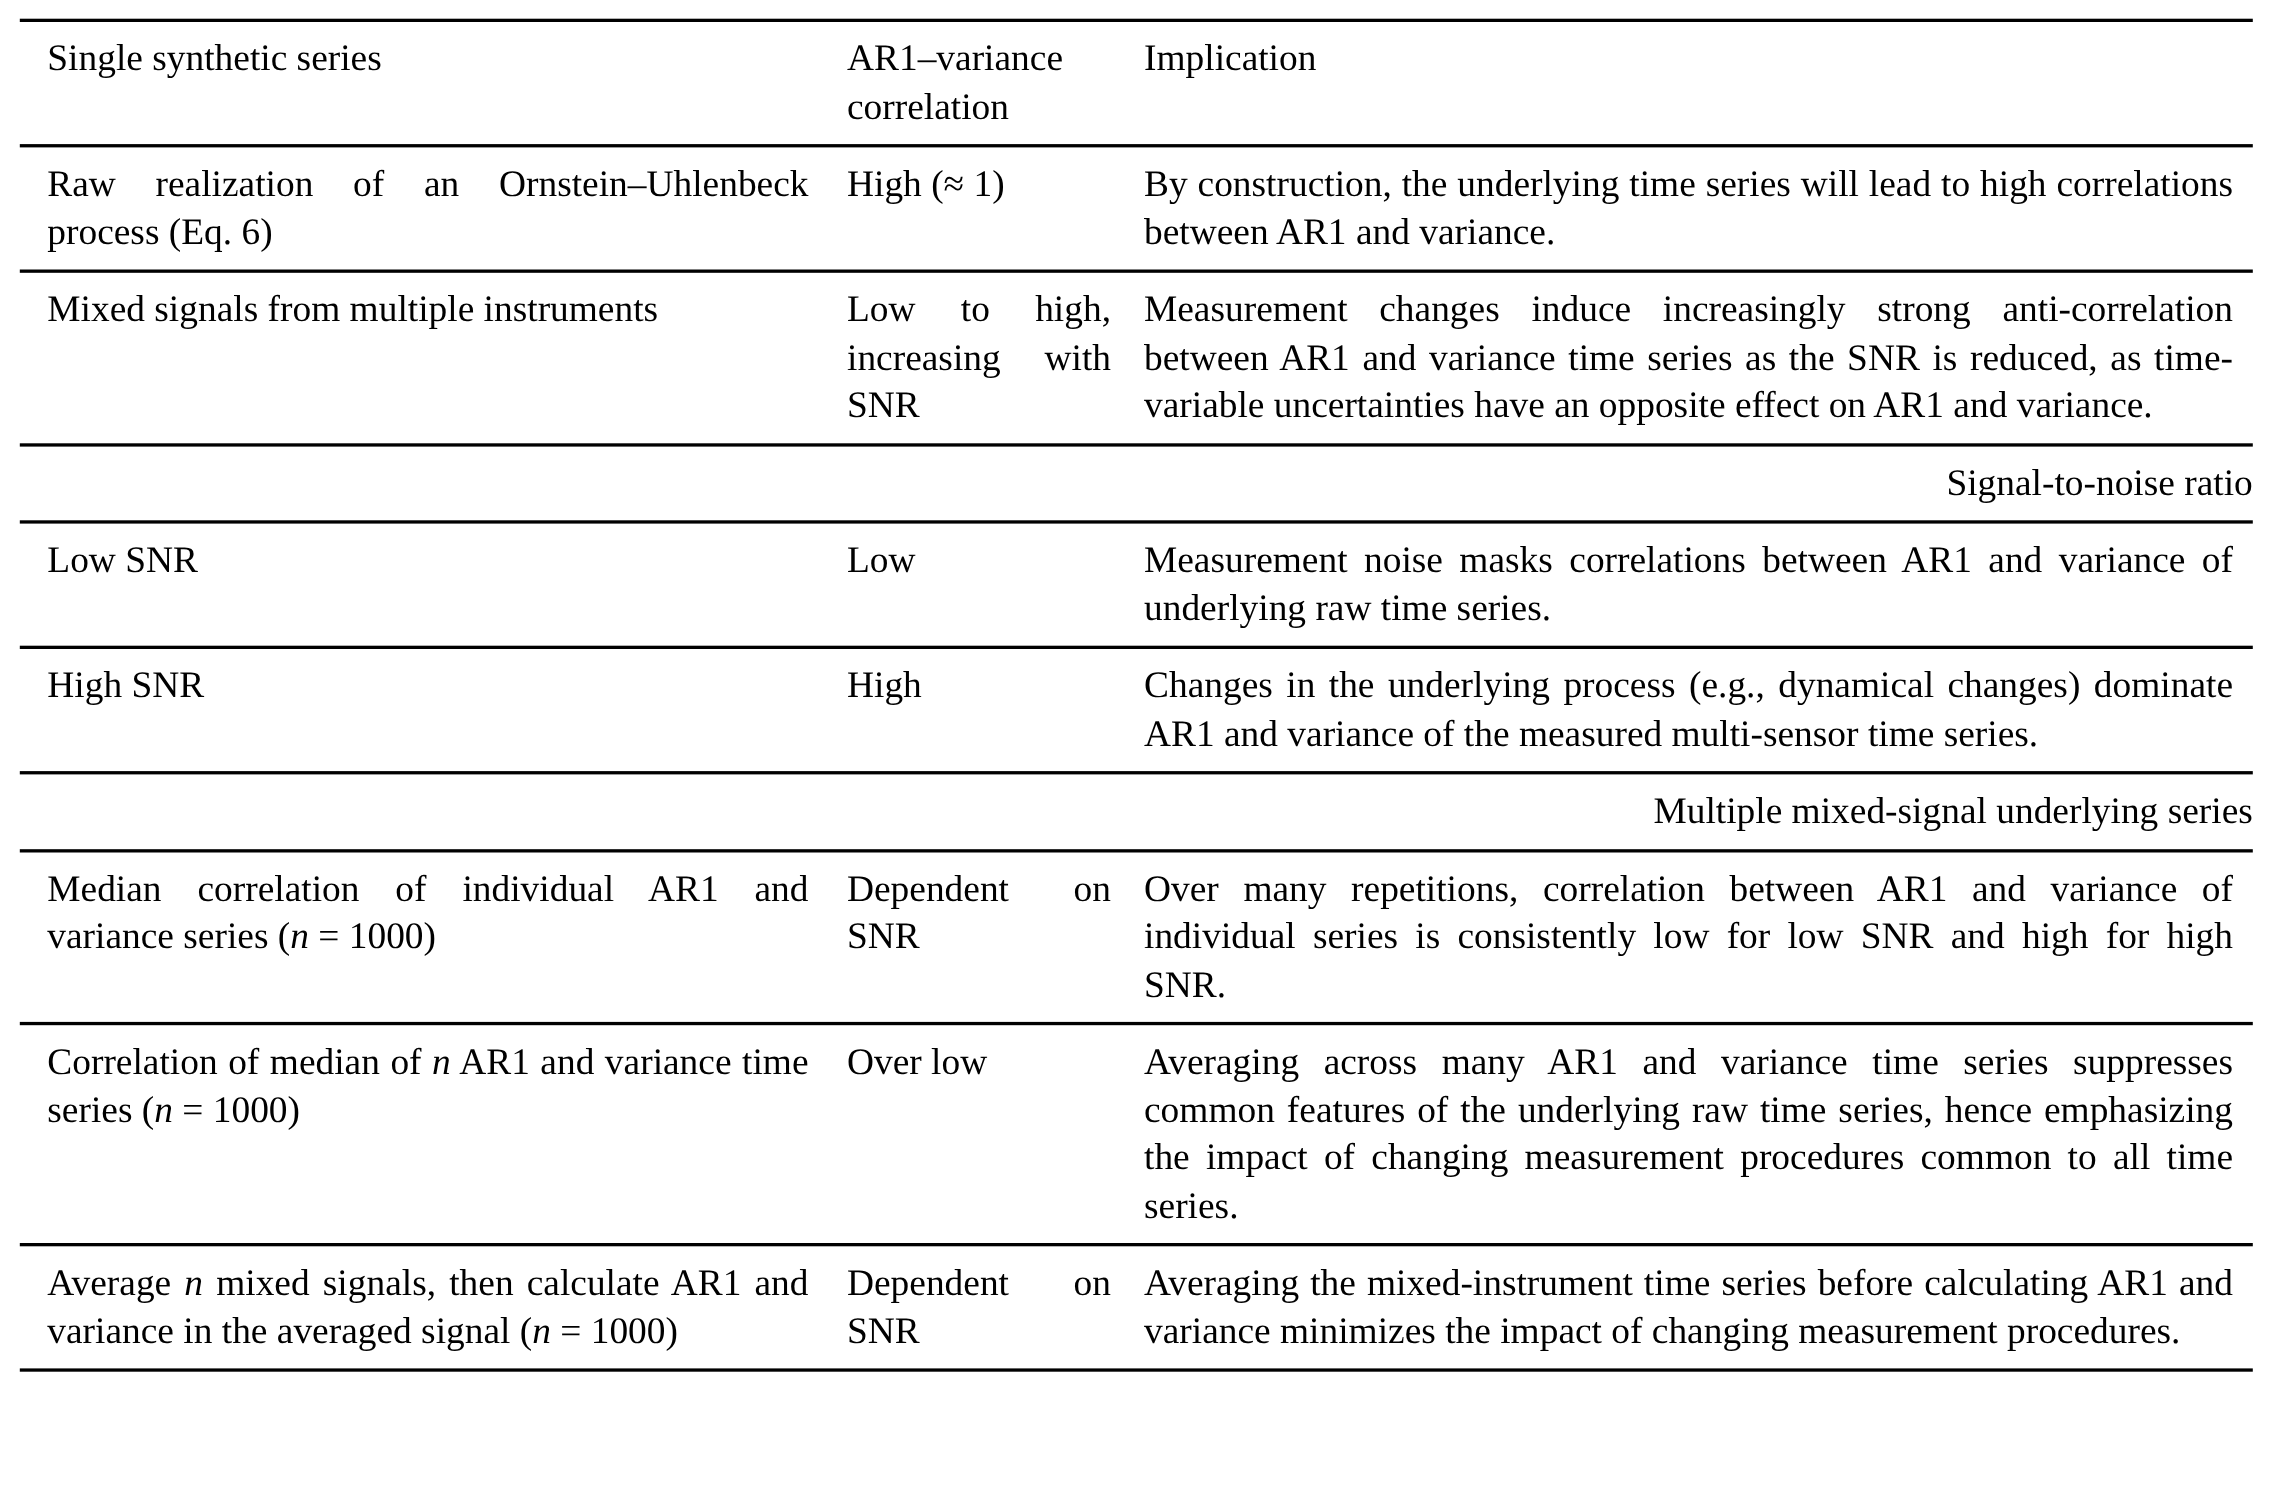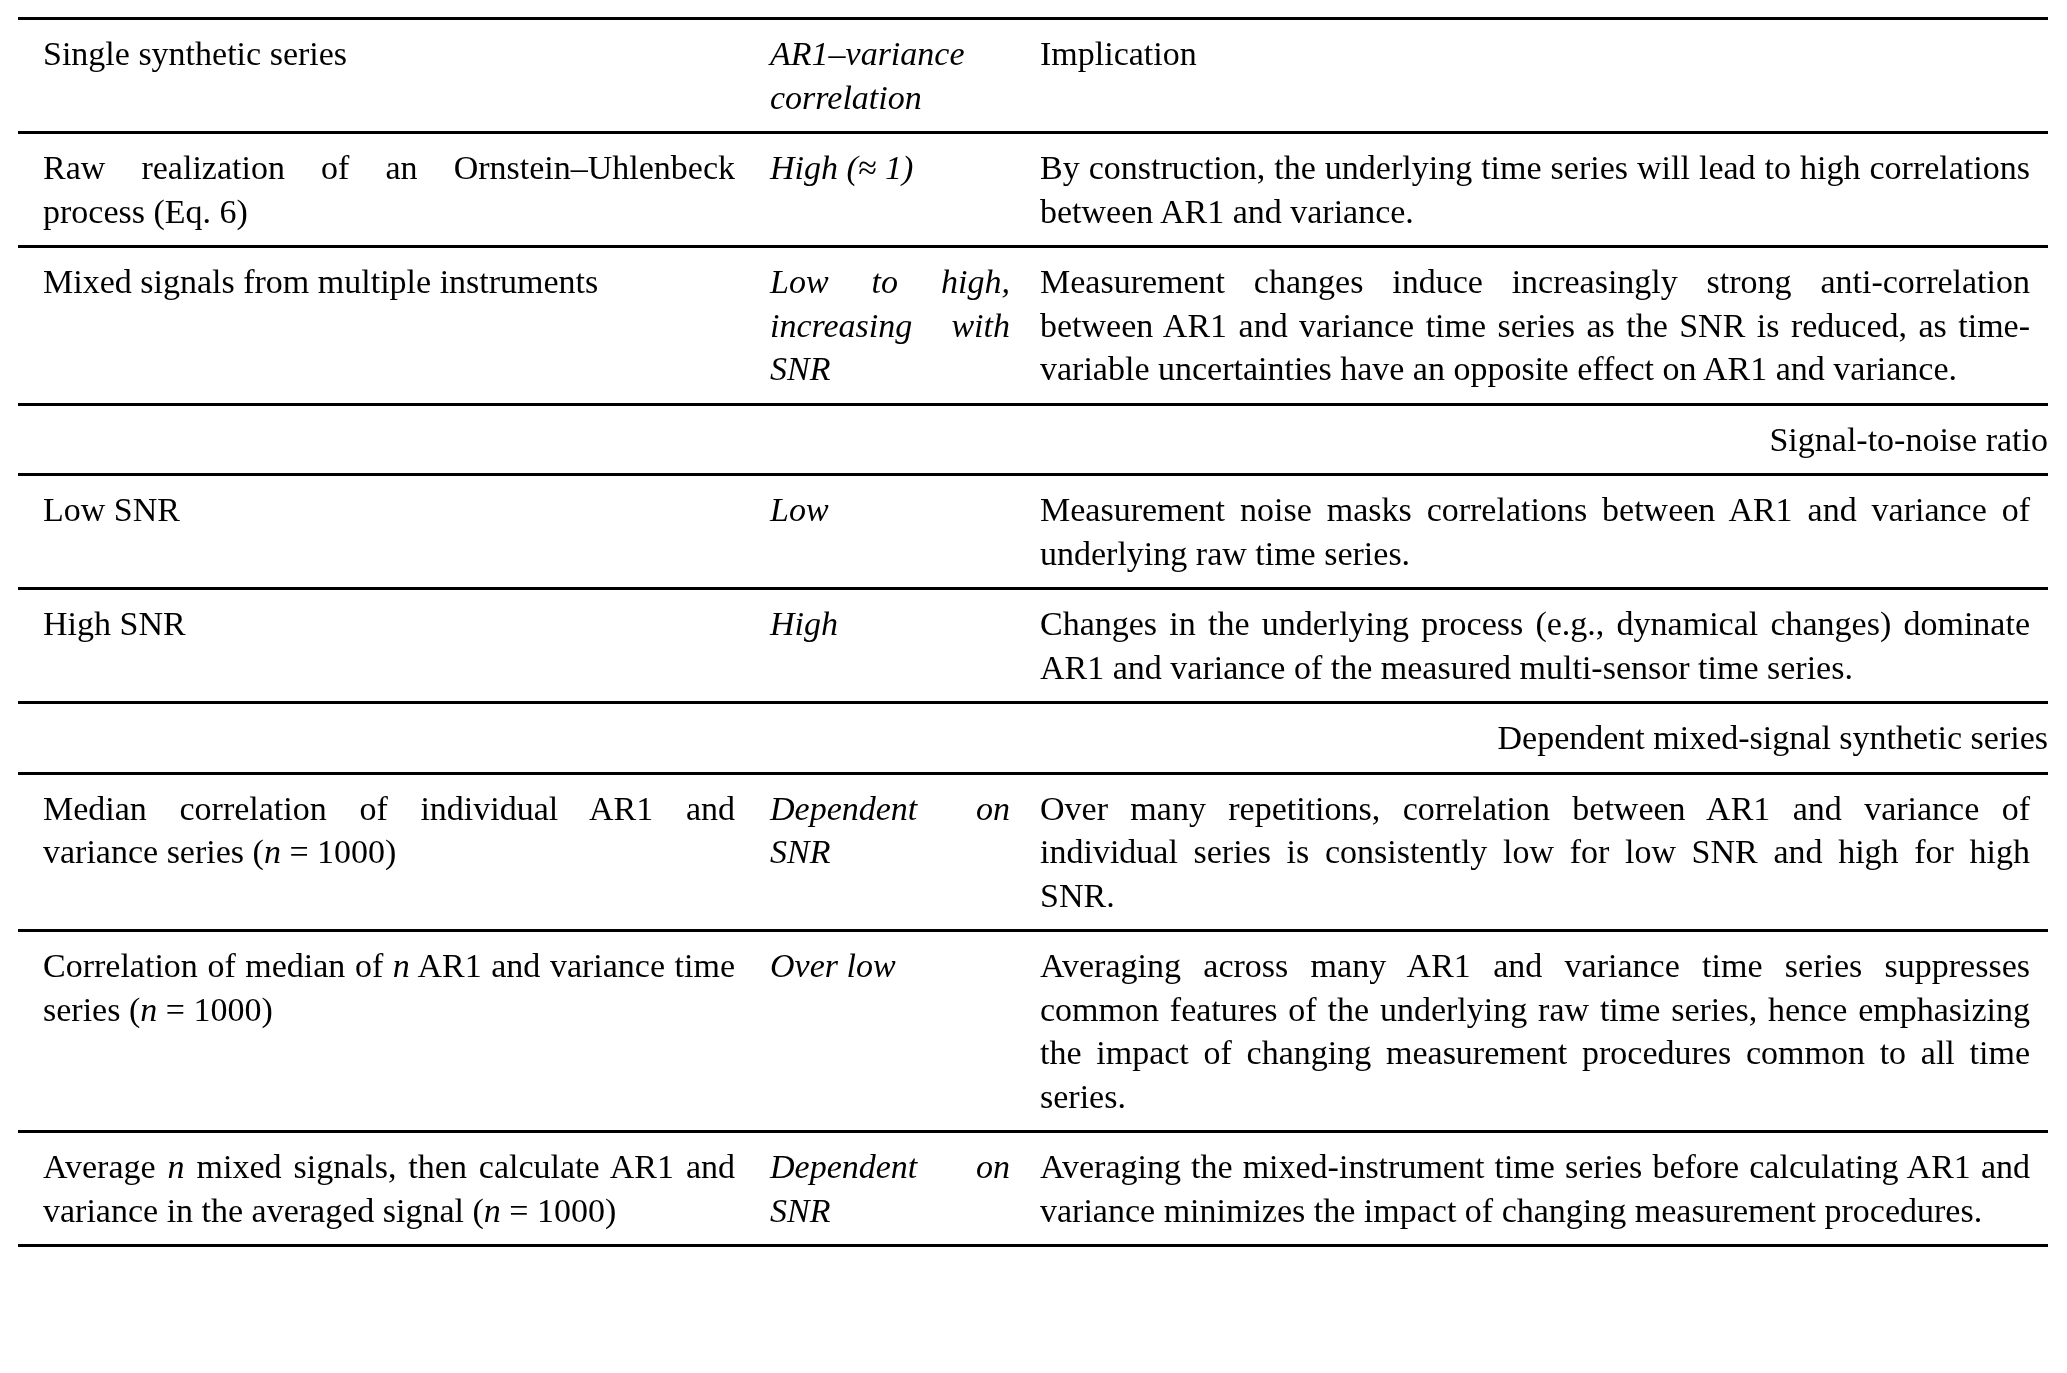--- a/index.html
+++ b/index.html
@@ -25,21 +25,21 @@
     line-height: 43.5px;
   }
   tr + tr { border-top: 3px solid #000; }
   td {
     vertical-align: top;
     padding: 12px 0;
     -webkit-hyphens: manual;
     hyphens: manual;
   }
   td.c1 { padding-left: 25px; padding-right: 35px; text-align: justify; }
-  td.c2 { padding-right: 30px; text-align: justify; font-style: italic; }
+  td.c2 { padding-right: 30px; text-align: justify; }
   td.c3 { padding-right: 18px; text-align: justify; margin-left: 40px; }
   tr.header-row td { text-align: left; }
   td.csec { padding-left: 25px; text-align: right; }
   .mvar { font-style: italic; }
 </style>
 </head>
 <body>
 
 <table class="paper-table">
   <colgroup>
@@ -77,21 +77,21 @@
     <td class="c3">Measurement noise masks correlations between AR1 and variance of underlying raw time series.</td>
   </tr>
 
   <tr>
     <td class="c1"><span>High SNR</span><i class="mvar"></i><span></span><i class="mvar"></i><span></span></td>
     <td class="c2">High</td>
     <td class="c3">Changes in the underlying process (e.g., dynamical changes) dom­inate AR1 and variance of the measured multi-sensor time series.</td>
   </tr>
 
   <tr>
-    <td class="csec" colspan="3">Dependent mixed-signal synthetic series</td>
+    <td class="csec" colspan="3">Multiple mixed-signal underlying series</td>
   </tr>
 
   <tr>
     <td class="c1"><span>Median correlation of individual AR1 and variance series (</span><i class="mvar">n</i><span></span><i class="mvar"></i><span> = 1000)</span></td>
     <td class="c2">Dependent on SNR</td>
     <td class="c3">Over many repetitions, correlation between AR1 and variance of individual series is consistently low for low SNR and high for high SNR.</td>
   </tr>
 
   <tr>
     <td class="c1"><span>Correlation of median of </span><i class="mvar">n</i><span> AR1 and variance time series (</span><i class="mvar">n</i><span> = 1000)</span></td>

